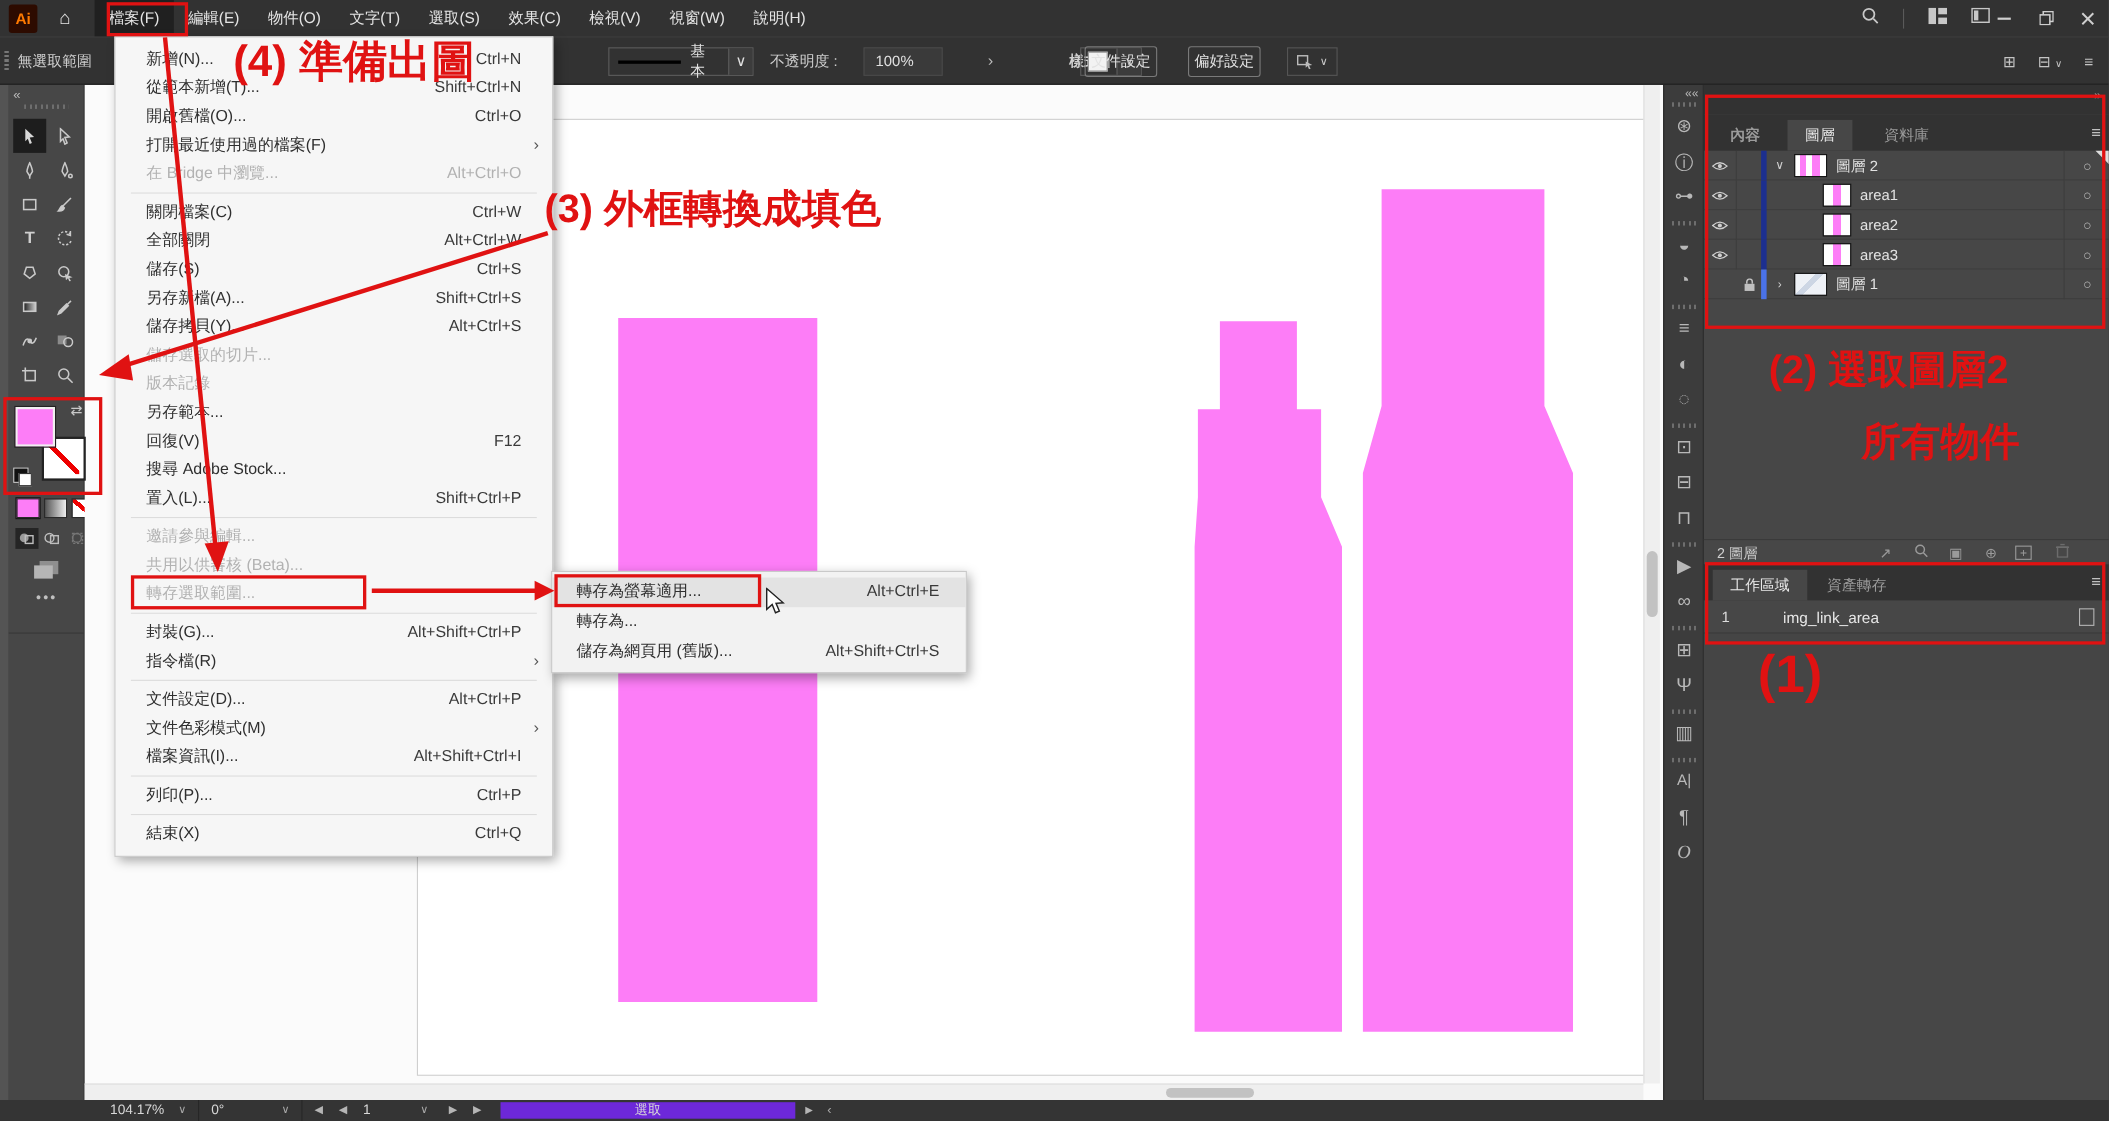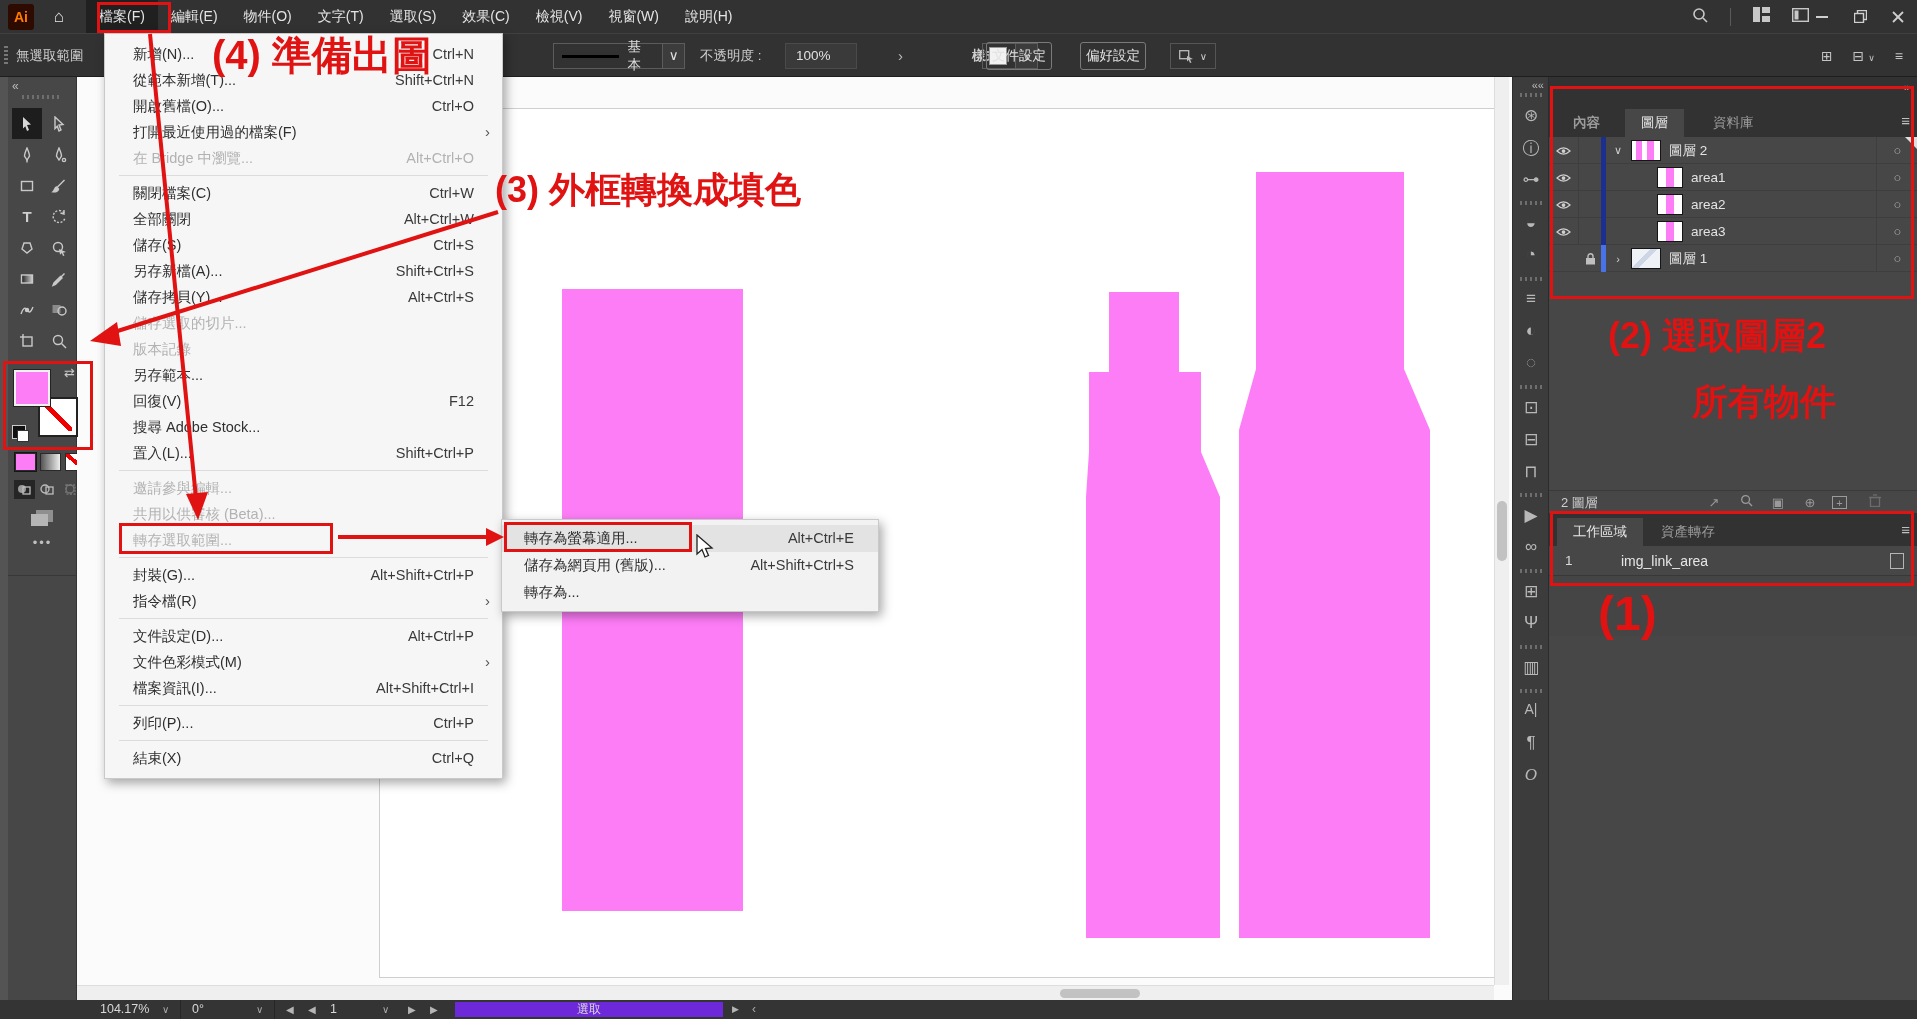--- a/index.html
+++ b/index.html
@@ -687,25 +687,25 @@
         <span class="sct">Ctrl+Q</span>
       </div>
   </div>
 
   <div class="abs" id="submenu">
     <div class="mi hl">
         <span class="lbl">轉存為螢幕適用...</span>
         <span class="sct">Alt+Ctrl+E</span>
       </div>
     <div class="mi">
+        <span class="lbl">轉存為...</span>
+      </div>
+    <div class="mi">
         <span class="lbl">儲存為網頁用 (舊版)...</span>
         <span class="sct">Alt+Shift+Ctrl+S</span>
-      </div>
-    <div class="mi">
-        <span class="lbl">轉存為...</span>
       </div>
   </div>
 
   <div class="abs redbox" style="left:97px;top:2px;width:74px;height:31px;"></div>
   <div class="abs redbox" style="left:3px;top:361px;width:90px;height:89px;"></div>
   <div class="abs redbox" style="left:119px;top:523px;width:214px;height:31px;"></div>
   <div class="abs redbox" style="left:504px;top:522px;width:188px;height:30px;"></div>
   <div class="abs redbox" style="left:1550px;top:86px;width:364px;height:213px;"></div>
   <div class="abs redbox" style="left:1550px;top:511px;width:364px;height:75px;"></div>
 

